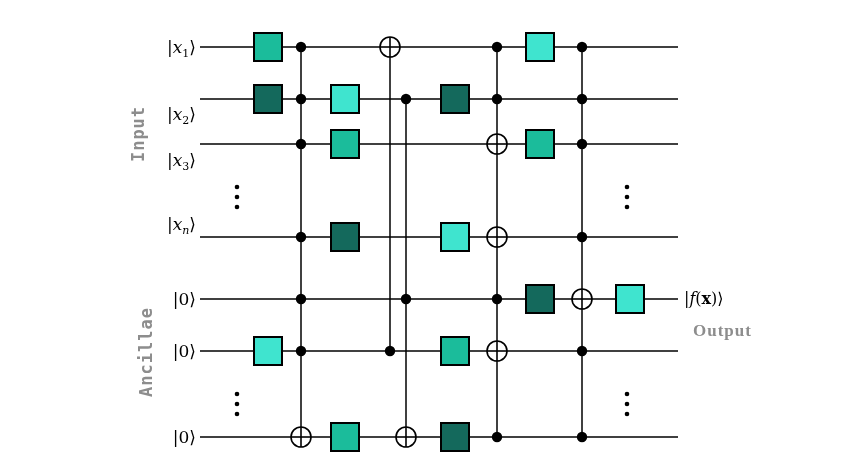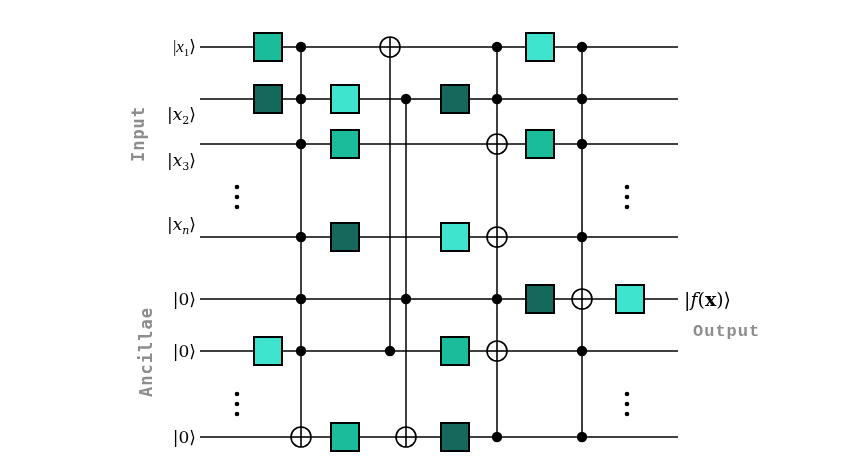--- a/index.html
+++ b/index.html
@@ -17,27 +17,27 @@
   .side-label{
     position:absolute;color:#8d8d8d;
     font-family:"DejaVu Sans Mono","Liberation Mono",monospace;
     font-weight:bold;font-size:17px;letter-spacing:1px;white-space:nowrap;
     transform:translate(-50%,-50%) rotate(-90deg);
   }
   .side-label.input{left:138px;top:134px;}
   .side-label.ancillae{left:146px;top:352px;}
   .out-ket{
     position:absolute;left:684px;top:299px;transform:translateY(-52%);
-    font-size:19px;color:#000;white-space:nowrap;
+    font-size:16px;color:#000;white-space:nowrap;
   }
   .out-ket .it{font-style:italic;}
   .out-ket b{font-weight:bold;}
   .out-label{
     position:absolute;left:693px;top:331px;transform:translateY(-50%);
-    color:#8d8d8d;font-family:Liberation Mono, monospace;
+    color:#8d8d8d;font-family:Liberation Serif, serif;
     font-weight:bold;font-size:17px;letter-spacing:1px;white-space:nowrap;text-align:right;
   }
 </style>
 </head>
 <body>
 
 <div class="stage">
 
   <svg id="circuit-svg" width="865" height="463" viewBox="0 0 865 463">
       <line x1="200" y1="47" x2="678" y2="47" stroke="#000000" stroke-width="1.5"></line>
@@ -117,21 +117,21 @@
       <circle cx="237" cy="404" r="2.3" fill="#000000"></circle>
       <circle cx="237" cy="414" r="2.3" fill="#000000"></circle>
       <circle cx="627" cy="394" r="2.3" fill="#000000"></circle>
       <circle cx="627" cy="404" r="2.3" fill="#000000"></circle>
       <circle cx="627" cy="414" r="2.3" fill="#000000"></circle>
     </svg>
 
   <div class="side-label input">Input</div>
   <div class="side-label ancillae">Ancillae</div>
 
-  <div class="ket" style="top: 47px; font-family: Liberation Serif, serif;"><span>|</span><span class="it">x</span><sub>1</sub><span>⟩</span></div>
+  <div class="ket" style="top: 47px;"><span>|</span><span class="it">x</span><sub>1</sub><span>⟩</span></div>
   <div class="ket" style="top: 114px;"><span>|</span><span class="it">x</span><sub>2</sub><span>⟩</span></div>
   <div class="ket" style="top: 160px;"><span>|</span><span class="it">x</span><sub>3</sub><span>⟩</span></div>
   <div class="ket" style="top: 224px;"><span>|</span><span class="it">x</span><sub class="it">n</sub><span>⟩</span></div>
   <div class="ket" style="top: 299px;"><span>|</span><span>0</span><sub></sub><span>⟩</span></div>
   <div class="ket" style="top: 351px;"><span>|</span><span>0</span><sub></sub><span>⟩</span></div>
   <div class="ket" style="top: 437px;"><span>|</span><span>0</span><sub></sub><span>⟩</span></div>
 
   <div class="out-ket"><span>|</span><span class="it">f</span><span>(</span><b>x</b><span>)⟩</span></div>
   <div class="out-label">Output</div>
 

